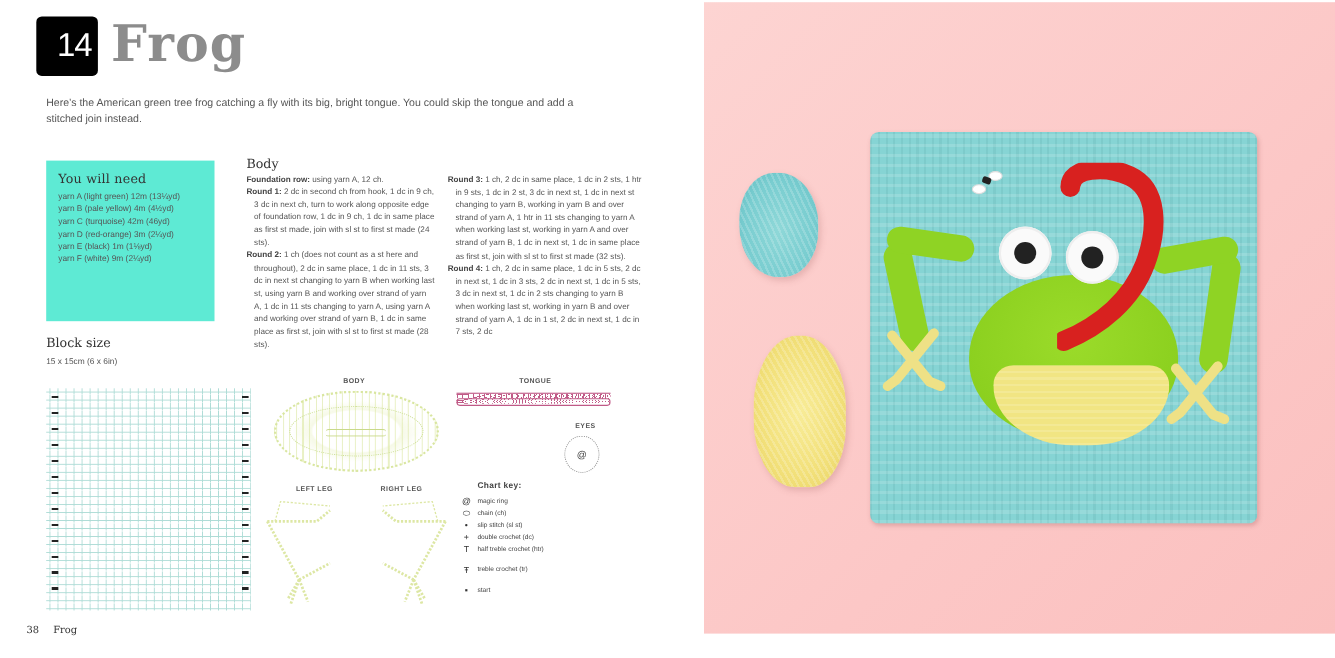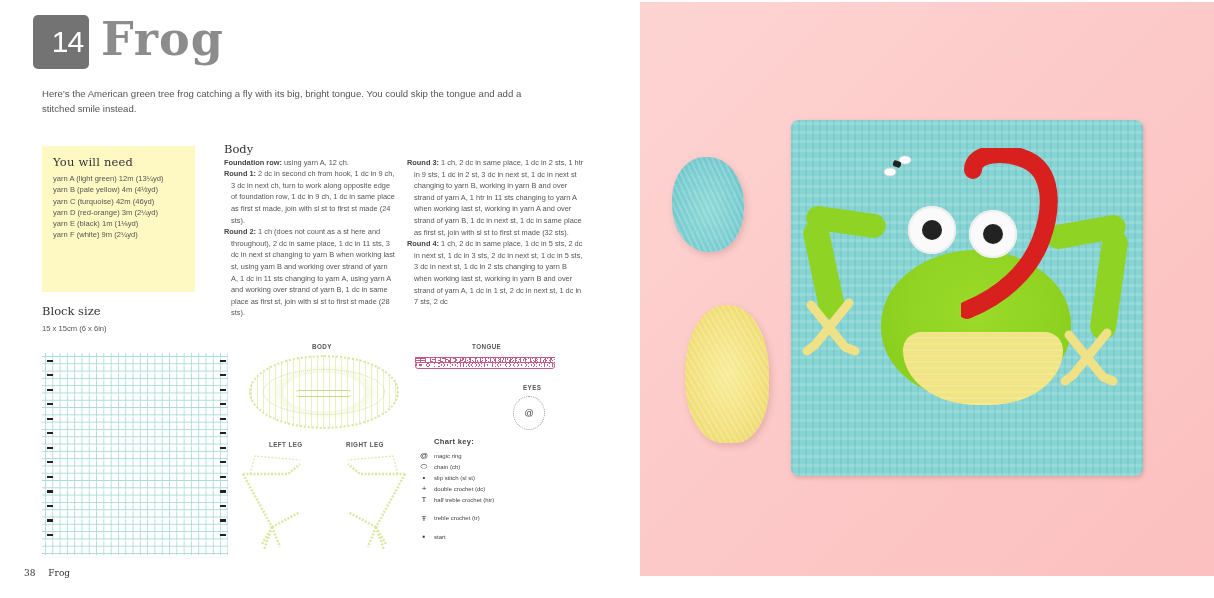--- a/index.html
+++ b/index.html
@@ -3,21 +3,21 @@
 <meta charset="utf-8">
 <style>
   * { box-sizing: border-box; margin: 0; padding: 0; }
   html, body { width: 1214px; height: 598px; overflow: hidden; background: #ffffff; }
   body { position: relative; font-family: "Liberation Sans", sans-serif; color: #555; }
 
   .page-left { position: absolute; left: 0; top: 0; width: 640px; height: 598px; background: #fff; }
 
   .num-badge {
     position: absolute; left: 33px; top: 15px; width: 56px; height: 54px;
-    background: #737373; border-radius: 5px; color: #fff;
+    background: #000000; border-radius: 5px; color: #fff;
     font-family: "Liberation Sans", sans-serif; font-size: 30px; font-weight: normal;
     display: flex; align-items: center; justify-content: center; letter-spacing: -1px; padding-left: 13px;
   }
   .title {
     position: absolute; left: 101px; top: 12px;
     font-family: "DejaVu Serif", serif; font-weight: bold; font-size: 46px; color: #8c8c8c;
     letter-spacing: 1px;
   }
   .skill {
     position: absolute; left: 523px; top: 18px; width: 56px; height: 56px;
@@ -36,21 +36,21 @@
                 radial-gradient(circle at 4.5px 1px, #9ed2d4 1px, transparent 1.3px),
                 radial-gradient(circle at 8px 1.5px, #9ed2d4 1px, transparent 1.3px); }
 
   .intro {
     position: absolute; left: 42px; top: 86px; width: 500px;
     font-size: 9.6px; line-height: 15px; color: #555;
   }
 
   .need-box {
     position: absolute; left: 42px; top: 146px; width: 153px; height: 146px;
-    background: #fef9c3; padding: 9px 11px;
+    background: #5eead4; padding: 9px 11px;
   }
   .need-box h3 { font-family: "DejaVu Serif", serif; font-size: 11.5px; color: #333; font-weight: normal; margin-bottom: 4px; letter-spacing: 0.2px; }
   .need-box li { list-style: none; font-size: 7.6px; line-height: 11.3px; color: #555; }
   .need-box li .cont { display: block; padding-left: 8px; }
 
   .block-size-h { position: absolute; left: 42px; top: 304px; font-family: "DejaVu Serif", serif; font-size: 11.5px; color: #333; }
   .block-size-v { position: absolute; left: 42px; top: 324px; font-size: 7.6px; color: #555; }
 
   .col { position: absolute; font-size: 7.4px; line-height: 11.6px; color: #555; }
   .col1 { left: 224px; top: 144px; width: 172px; }
@@ -172,21 +172,21 @@
 </style>
 </head>
 <body>
 
 <div class="page-left">
 
   <div class="num-badge">14</div>
   <div class="title">Frog</div>
 
 
-  <p class="intro">Here’s the American green tree frog catching a fly with its big, bright tongue. You could skip the tongue and add a stitched smile instead.</p>
+  <p class="intro">Here’s the American green tree frog catching a fly with its big, bright tongue. You could skip the tongue and add a stitched join instead.</p>
 
   <div class="need-box">
     <h3>You will need</h3>
     <ul>
       <li>yarn A (light green) 12m (13¼yd)</li>
       <li>yarn B (pale yellow) 4m (4½yd)</li>
       <li>yarn C (turquoise) 42m (46yd)</li>
       <li>yarn D (red-orange) 3m (2¼yd)</li>
       <li>yarn E (black) 1m (1⅛yd)</li>
       <li>yarn F (white) 9m (2¼yd)</li>

